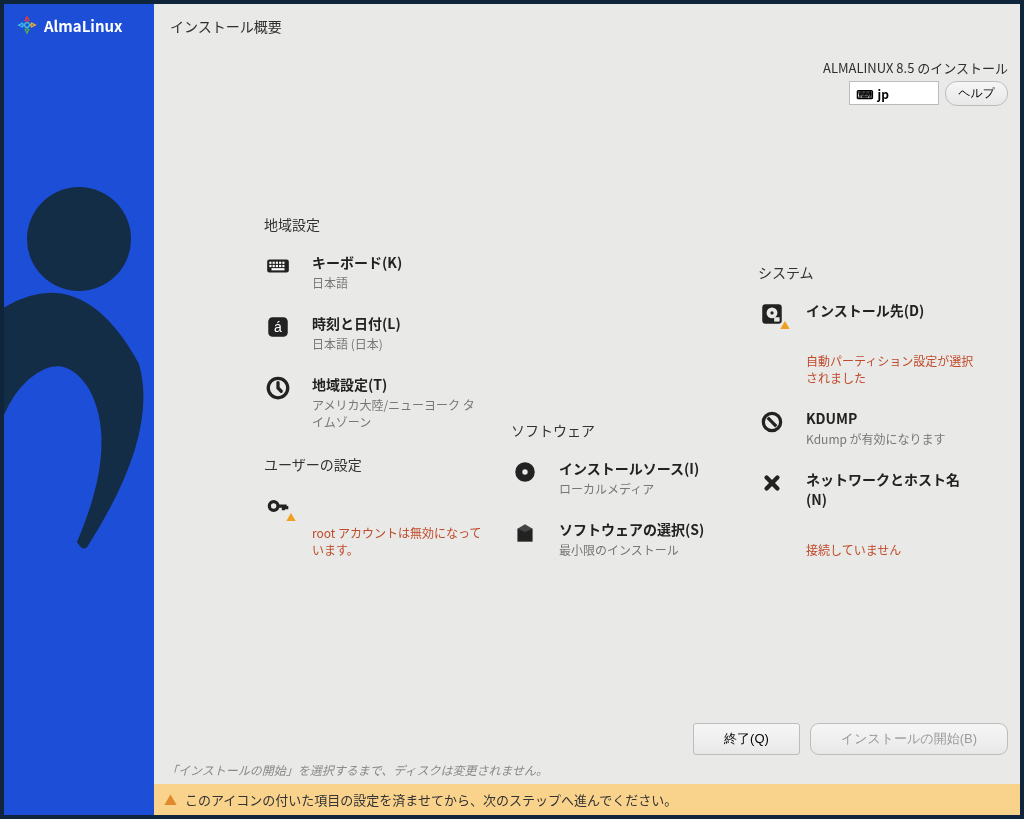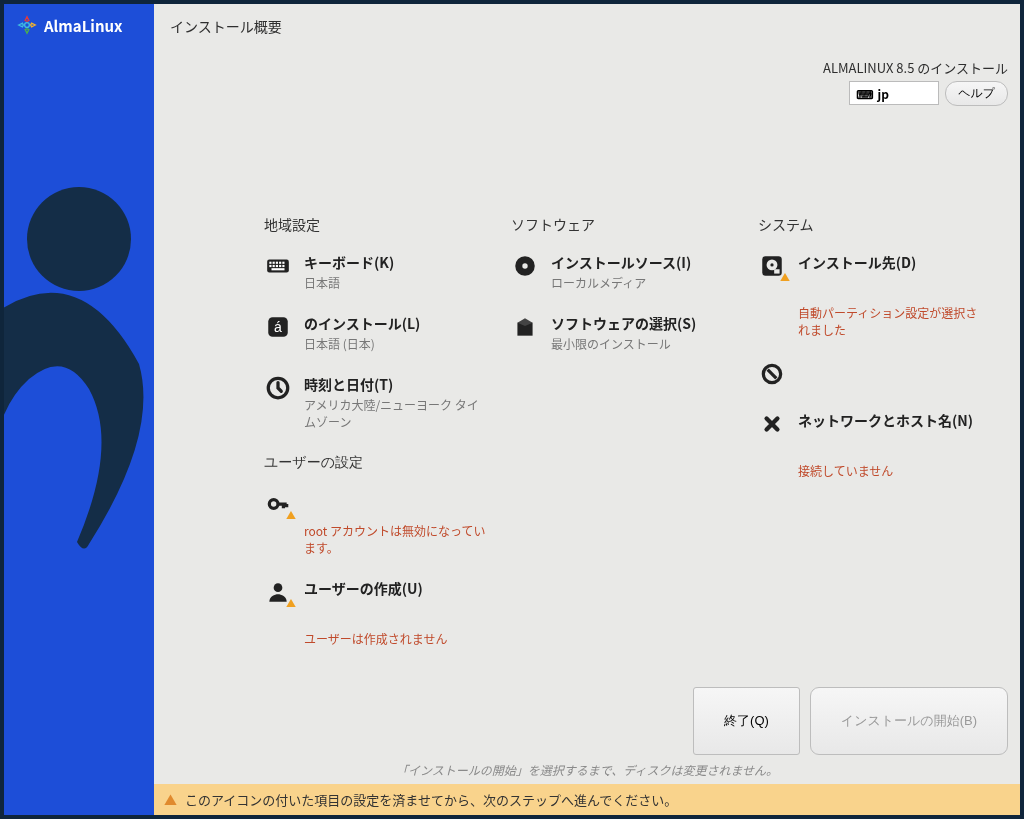--- a/index.html
+++ b/index.html
@@ -49,28 +49,28 @@
 .lang-box .kb-icon { font-size:12px; }
 .help-btn {
   background:linear-gradient(#f6f6f6,#e8e8e8);
   border:1px solid #bdbdbd; border-radius:12px;
   padding:3px 12px; font-size:12px;
 }
 .content {
   flex:1; overflow:auto;
   padding:150px 40px 0 110px;
 }
-.columns { display:flex; gap:25px; }
+.columns { display:flex; gap:25px;align-items:flex-end; }
 .col { flex:1; min-width:0; }
 .cat-title {
   font-size:14px; font-weight:400; color:#333;
   margin-bottom:18px;
 }
 .spoke {
-  display:flex; gap:12px; align-items:flex-start;
+  display:flex; gap:20px; align-items:flex-start;
   margin-bottom:22px; cursor:pointer;
 }
 .spoke-icon {
   width:28px; height:28px; flex-shrink:0;
   display:flex; align-items:center; justify-content:center;
   position:relative;
 }
 .spoke-icon svg { width:26px; height:26px; }
 .spoke-icon.has-warn::after{
   content:"▲"; position:absolute; right:-4px; bottom:-4px;
@@ -79,24 +79,24 @@
 .spoke-text .spoke-label { font-size:14px; font-weight:700; color:#222; }
 .spoke-text .spoke-status { font-size:12px; color:#777; margin-top:2px; }
 .spoke-text .spoke-status.warn { color:#c04a2b;margin-top:32px; }
 .footer {
   padding:8px 12px 6px 12px;
 }
 .footer-buttons { display:flex; justify-content:flex-end; gap:10px; margin-bottom:6px; }
 .footer-buttons button {
   border:1px solid #bdbdbd; border-radius:3px;
   background:linear-gradient(#f6f6f6,#e8e8e8);
-  padding:24px 30px; font-size:13px;
+  padding:6px 30px; font-size:13px;
 }
 .footer-buttons button.disabled { color:#9a9a9a;border-radius:9px; }
-.footer-hint { text-align:center; font-size:12px; font-style:italic; color:#8a8a8a; }
+.footer-hint { text-align:left; font-size:12px; font-style:italic; color:#8a8a8a; }
 .info-bar {
   background:#f9d38c; color:#333;
   padding:6px 10px; font-size:13px;
   display:flex; align-items:center; gap:8px;
 }
 .info-bar .warn-tri { color:#e08a2e; font-size:13px; }
 </style>
 </head>
 <body>
 
@@ -164,58 +164,46 @@
               </div>
             </div>
             <div class="spoke">
               <div class="spoke-icon">
                 <svg viewBox="0 0 24 24">
                   <rect x="3" y="3" width="18" height="18" rx="4" fill="#222"></rect>
                   <text x="12" y="17" font-size="13" text-anchor="middle" fill="#fff" font-family="sans-serif">á</text>
                 </svg>
               </div>
               <div class="spoke-text">
-                <div class="spoke-label">のインストール(L)</div>
+                <div class="spoke-label">時刻と日付(L)</div>
                 <div class="spoke-status">日本語 (日本)</div>
               </div>
             </div>
             <div class="spoke">
               <div class="spoke-icon">
                 <svg viewBox="0 0 24 24">
                   <circle cx="12" cy="12" r="9" fill="none" stroke="#222" stroke-width="3"></circle>
                   <path d="M12 7v5l3 3" stroke="#222" stroke-width="3" stroke-linecap="round" fill="none"></path>
                 </svg>
               </div>
               <div class="spoke-text">
-                <div class="spoke-label">時刻と日付(T)</div>
+                <div class="spoke-label">地域設定(T)</div>
                 <div class="spoke-status">アメリカ大陸/ニューヨーク タイムゾーン</div>
               </div>
             </div>
-            <div class="cat-title" style="margin-top: 24px; font-family: Liberation Serif, serif;">ユーザーの設定</div>
+            <div class="cat-title" style="margin-top: 24px;">ユーザーの設定</div>
             <div class="spoke">
               <div class="spoke-icon has-warn">
                 <svg viewBox="0 0 24 24">
                   <circle cx="8" cy="12" r="4" fill="none" stroke="#222" stroke-width="3"></circle>
                   <path d="M11 12h9M17 12v4M20 12v3" stroke="#222" stroke-width="3" fill="none"></path>
                 </svg>
               </div>
               <div class="spoke-text">
                 <div class="spoke-status warn">root アカウントは無効になっています。</div>
-              </div>
-            </div>
-            <div class="spoke">
-              <div class="spoke-icon has-warn">
-                <svg viewBox="0 0 24 24">
-                  <circle cx="12" cy="8" r="4" fill="#222"></circle>
-                  <path d="M4 21c0-5 5-7 8-7s8 2 8 7" fill="#222"></path>
-                </svg>
-              </div>
-              <div class="spoke-text">
-                <div class="spoke-label">ユーザーの作成(U)</div>
-                <div class="spoke-status warn">ユーザーは作成されません</div>
               </div>
             </div>
           </div>
           <div class="col">
             <div class="cat-title">ソフトウェア</div>
             <div class="spoke">
               <div class="spoke-icon">
                 <svg viewBox="0 0 24 24">
                   <circle cx="12" cy="12" r="9" fill="#222"></circle>
                   <circle cx="12" cy="12" r="2.5" fill="#e9e9e7"></circle>
@@ -254,20 +242,24 @@
                 <div class="spoke-label">インストール先(D)</div>
                 <div class="spoke-status warn">自動パーティション設定が選択されました</div>
               </div>
             </div>
             <div class="spoke">
               <div class="spoke-icon">
                 <svg viewBox="0 0 24 24">
                   <circle cx="12" cy="12" r="8" fill="none" stroke="#222" stroke-width="3"></circle>
                   <path d="M8 8l8 8" stroke="#222" stroke-width="3"></path>
                 </svg>
+              </div>
+              <div class="spoke-text">
+                <div class="spoke-label">KDUMP</div>
+                <div class="spoke-status">Kdump が有効になります</div>
               </div>
             </div>
             <div class="spoke">
               <div class="spoke-icon">
                 <svg viewBox="0 0 24 24">
                   <path d="M7 7l5 5 5-5M17 17l-5-5-5 5" stroke="#222" stroke-width="4" stroke-linecap="round" fill="none"></path>
                 </svg>
               </div>
               <div class="spoke-text">
                 <div class="spoke-label">ネットワークとホスト名(N)</div>

